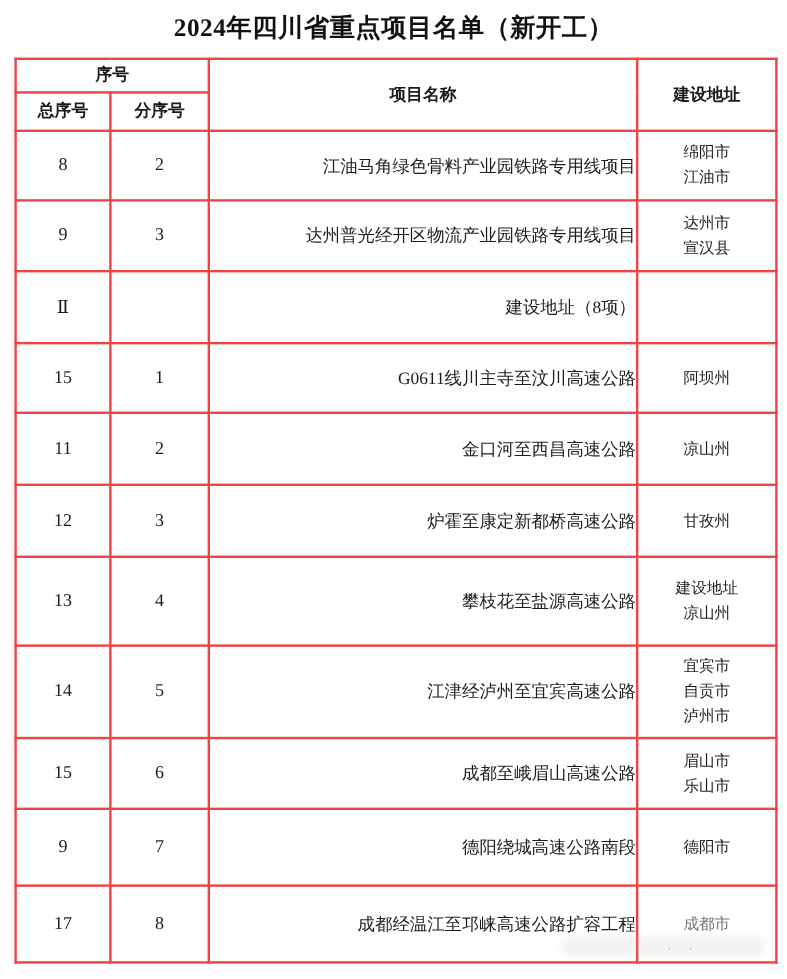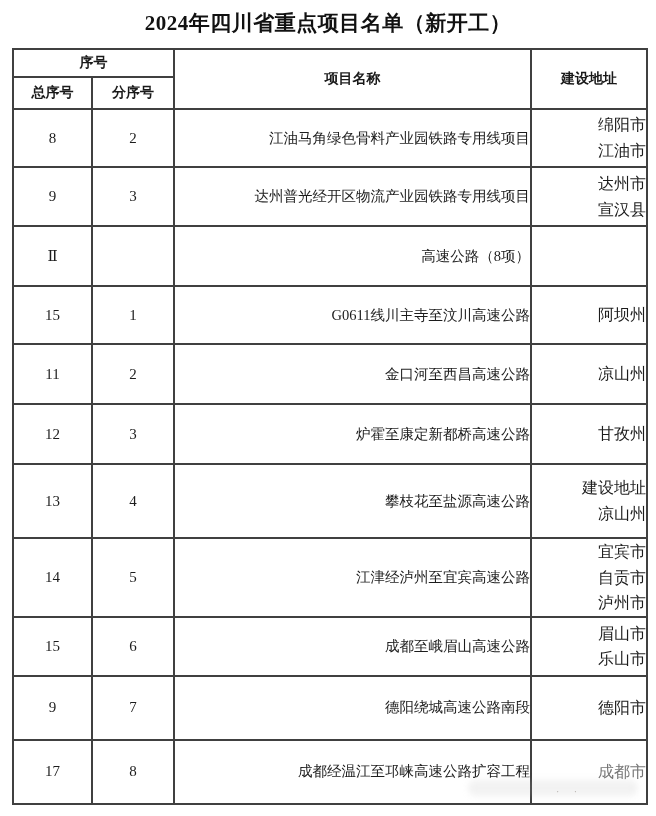--- a/index.html
+++ b/index.html
@@ -31,21 +31,21 @@
   }
   table.projects {
     border-collapse: collapse;
     table-layout: fixed;
     margin-left: 12px;
     width: 634px;
     background: #ffffff;
   }
   table.projects th,
   table.projects td {
-    border: 2px solid #404040;
+    border: 2px solid #ef4444;
     padding: 0;
     overflow: hidden;
   }
   table.projects th {
     font-family: "Liberation Sans", "DejaVu Sans", sans-serif;
     font-weight: bold;
     font-size: 14px;
     text-align: center;
     vertical-align: middle;
     color: #1a1a1a;
@@ -59,23 +59,23 @@
     color: #1c1c1c;
   }
   td.c-name {
     text-align: right;
     vertical-align: middle;
     font-size: 14.5px;
     padding: 2px 4px 2px 3px;
     color: #1c1c1c;
   }
   td.c-addr {
-    text-align: right;
-    vertical-align: middle;
-    font-size: 16px;
+    text-align: center;
+    vertical-align: middle;
+    font-size: 13px;
     line-height: 1.6;
     white-space: pre-line;
     color: #1c1c1c;
   }
   td.c-addr.faded { color: #757575; margin-top: 48px; }
   .smudge {
     position: absolute;
     left: 468px;
     top: 780px;
     width: 170px;
@@ -131,21 +131,21 @@
       <tr style="height:59px">
         <td class="c-num">9</td>
         <td class="c-num">3</td>
         <td class="c-name">达州普光经开区物流产业园铁路专用线项目</td>
         <td class="c-addr">达州市
 宣汉县</td>
       </tr>
       <tr style="height:60px">
         <td class="c-num">Ⅱ</td>
         <td class="c-num"></td>
-        <td class="c-name">高速公路（8项）</td>
+        <td class="c-name">建设地址（8项）</td>
         <td class="c-addr"></td>
       </tr>
       <tr style="height:58px">
         <td class="c-num">15</td>
         <td class="c-num">1</td>
         <td class="c-name">G0611线川主寺至汶川高速公路</td>
         <td class="c-addr">阿坝州</td>
       </tr>
       <tr style="height:60px">
         <td class="c-num">11</td>

